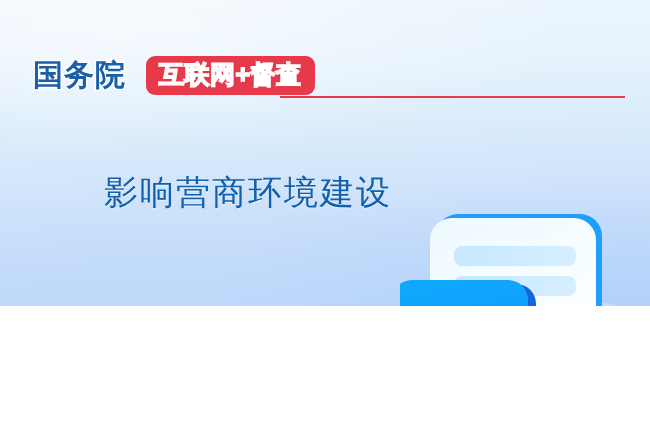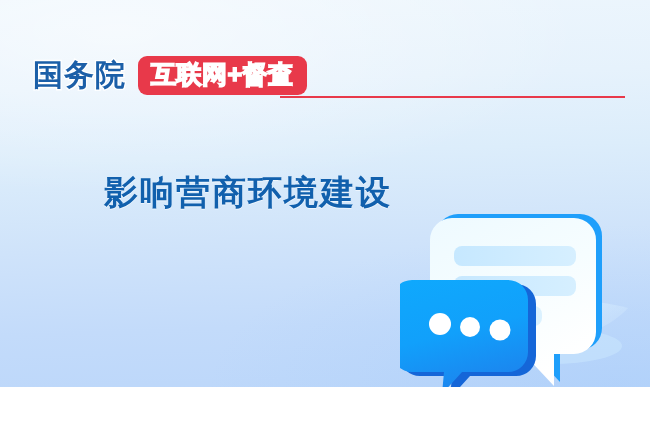--- a/index.html
+++ b/index.html
@@ -7,21 +7,21 @@
     padding: 0;
     background: #ffffff;
   }
   body {
     font-family: "Liberation Sans", "DejaVu Sans", sans-serif;
   }
 
   .banner {
     position: relative;
     width: 650px;
-    height: 387px;
+    height: 306px;
     overflow: hidden;
     background: linear-gradient(178deg, #edf6fd 0%, #e6f2fc 22%, #dcedfb 40%, #cfe3fa 62%, #c3dbfa 82%, #bcd7fa 100%);
   }
 
   
   .bg-wash {
     position: absolute;
     inset: 0;
     background:
       radial-gradient(120% 70% at 18% 8%, rgba(255,255,255,0.55) 0%, rgba(255,255,255,0) 60%),
@@ -42,21 +42,21 @@
     font-size: 30px;
     font-weight: bold;
     letter-spacing: 1px;
     color: #1b5fa8;
     -webkit-text-stroke: 2.6px #ffffff;
     paint-order: stroke fill;
     line-height: 1;
     white-space: nowrap;
   }
   .badge {
-    margin-left: 12px;
+    margin-left: 20px;
     background: #e8394a;
     color: #ffffff;
     font-size: 25px;
     font-weight: bold;
     letter-spacing: 0.5px;
     border-radius: 9px;
     padding: 6px 13px 8px 13px;
     line-height: 1;
     white-space: nowrap;
     -webkit-text-stroke: 1.6px #ffffff;
@@ -76,21 +76,21 @@
   
   .title-block {
     position: absolute;
     left: 88px;
     top: 168px;
     width: 320px;
     text-align: center;
   }
   .title-line {
     font-size: 34px;
-    font-weight: bold;
+    font-weight: normal;
     color: #1160ad;
     letter-spacing: 2px;
     line-height: 48px;
     white-space: nowrap;
     text-shadow: 0 1px 0 rgba(255,255,255,0.55);
   }
 
   
   .illustration {
     position: absolute;

